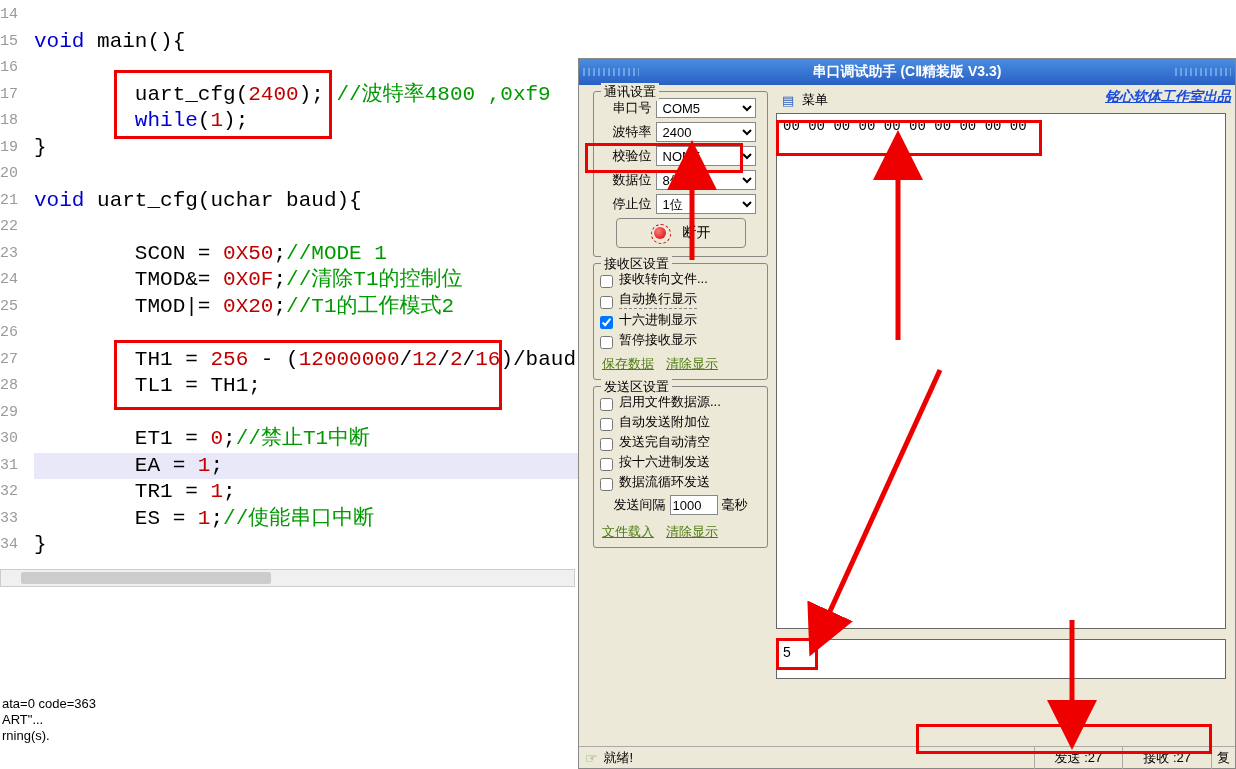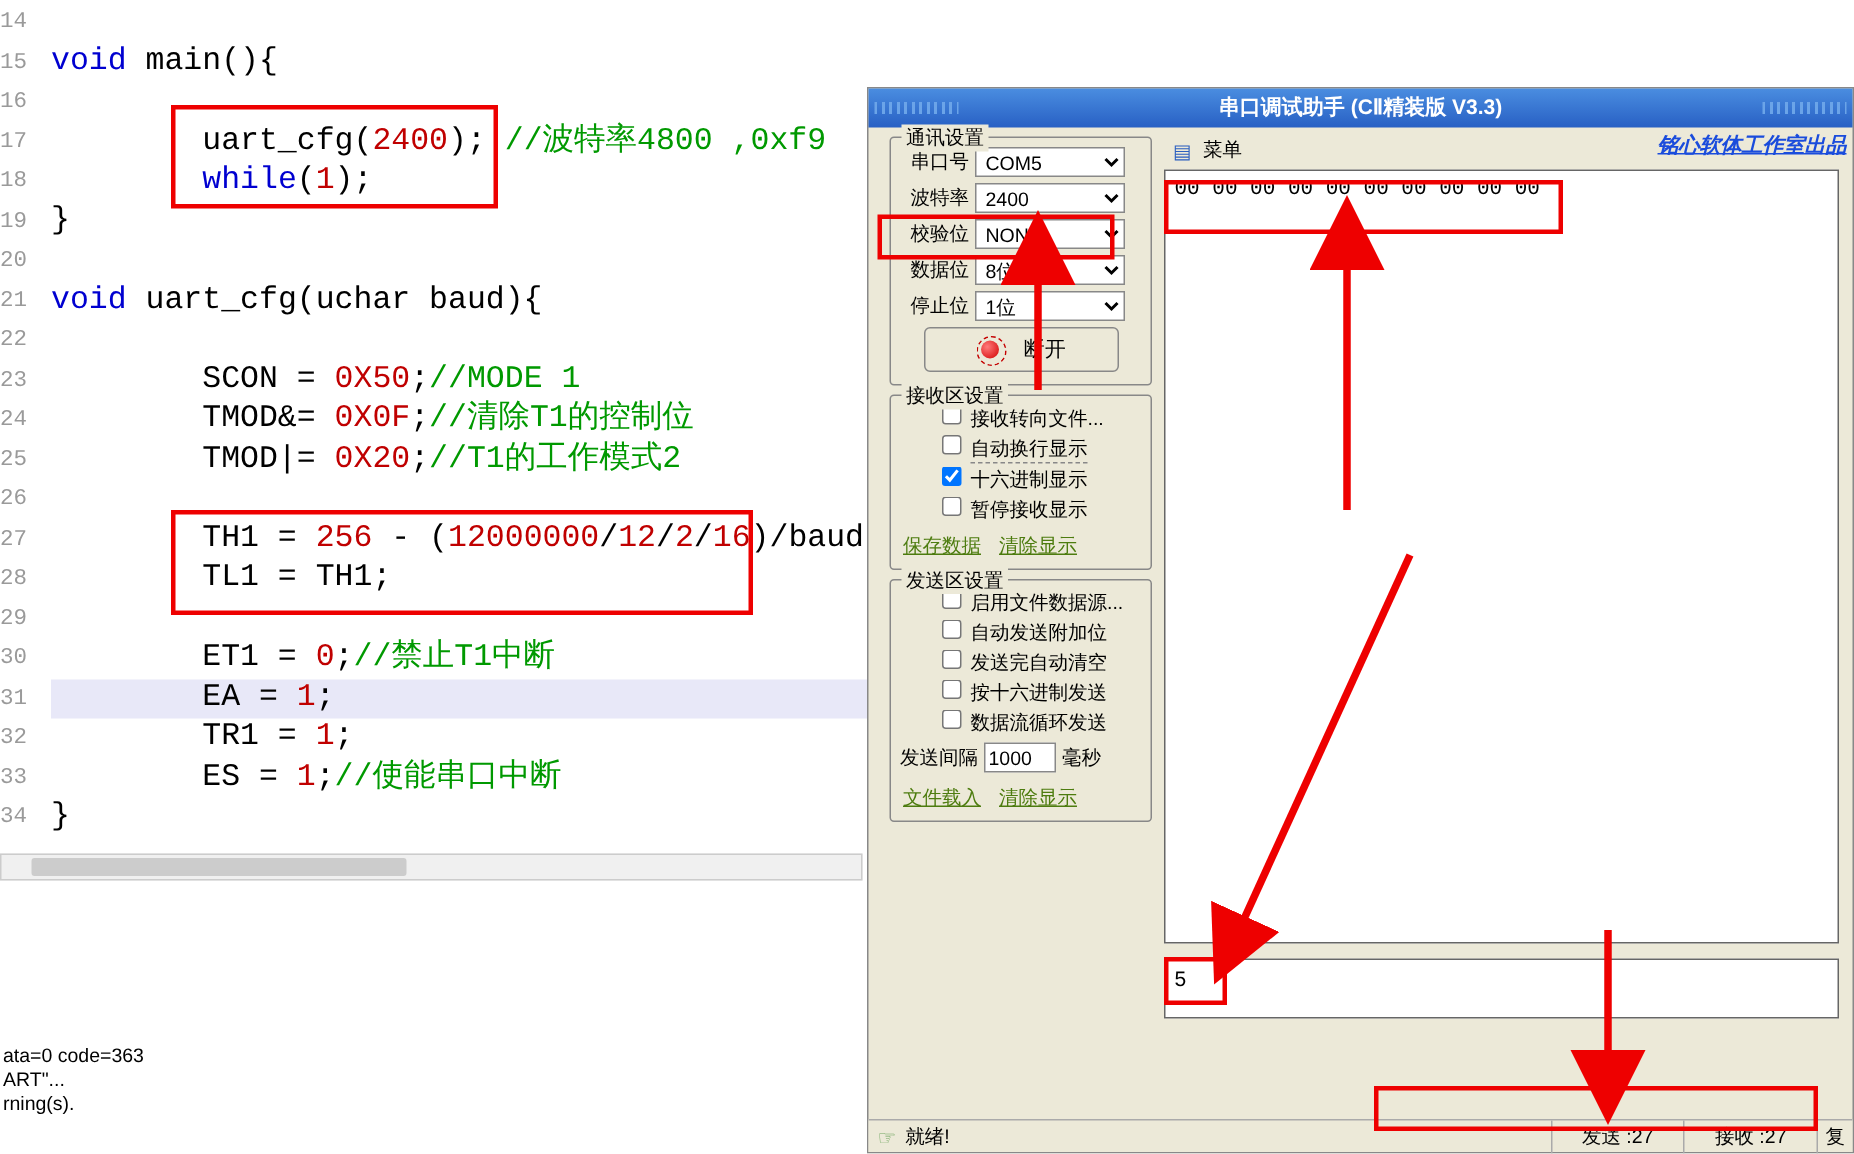--- a/index.html
+++ b/index.html
@@ -165,20 +165,21 @@
       left: 7px;
       background: #ece9d8;
       padding: 0 3px;
       font-size: 13px;
     }
     .row {
       display: flex;
       align-items: center;
       gap: 4px;
       margin-bottom: 4px;
+      justify-content: center;
     }
     .row label { width: 46px; text-align: right; font-size: 13px; }
     .row select, .row input[type=text] {
       font-family: SimSun, sans-serif;
       font-size: 13px;
       border: 1px solid #888;
       background: #fff;
       height: 20px;
       padding: 0 2px;
     }
@@ -210,25 +211,24 @@
       background: radial-gradient(circle at 35% 35%, #ff7a7a, #d20000);
     }
     .red-dot::after {
       content:"";
       position:absolute;
       left:0;top:0;width:18px;height:18px;border-radius:50%;
       border:1px dashed #c40000;
     }
     .check-row {
       display: flex;
-      align-items: flex-start;
+      align-items: flex-end;
       gap: 6px;
       font-size: 13px;
       margin-bottom: 2px;
-      margin-left: 28px;
     }
     .check-row input[type=checkbox]{
       width:13px;height:13px;
     }
     .dotted { border-bottom: 1px dashed #888; }
     .link-row {
       display: flex;
       gap: 12px;
       padding: 4px 2px 0;
       font-size: 13px;

